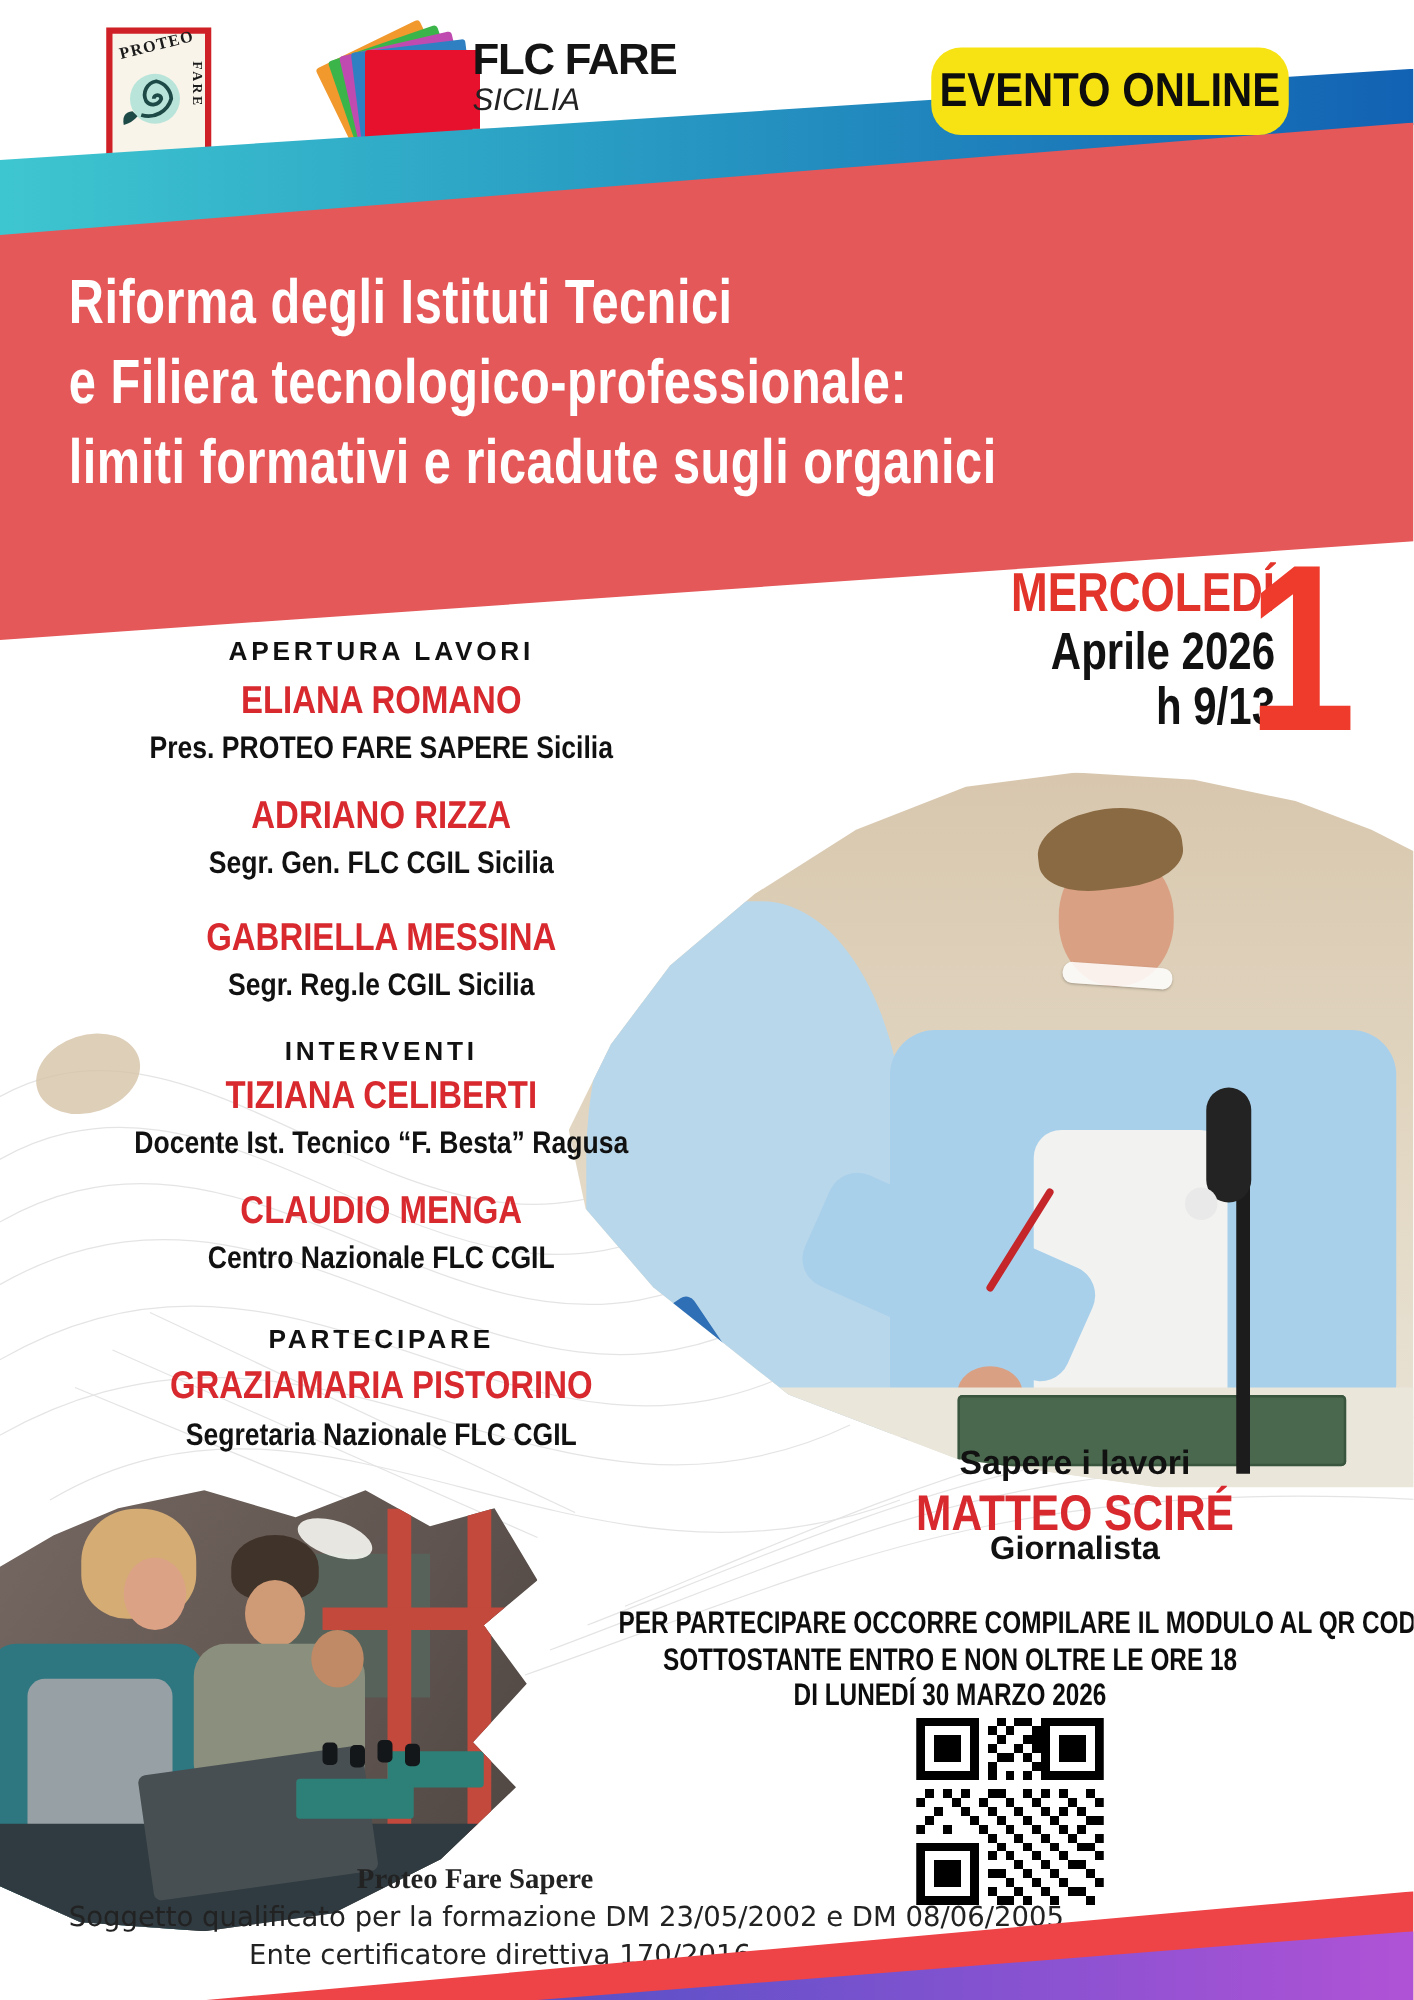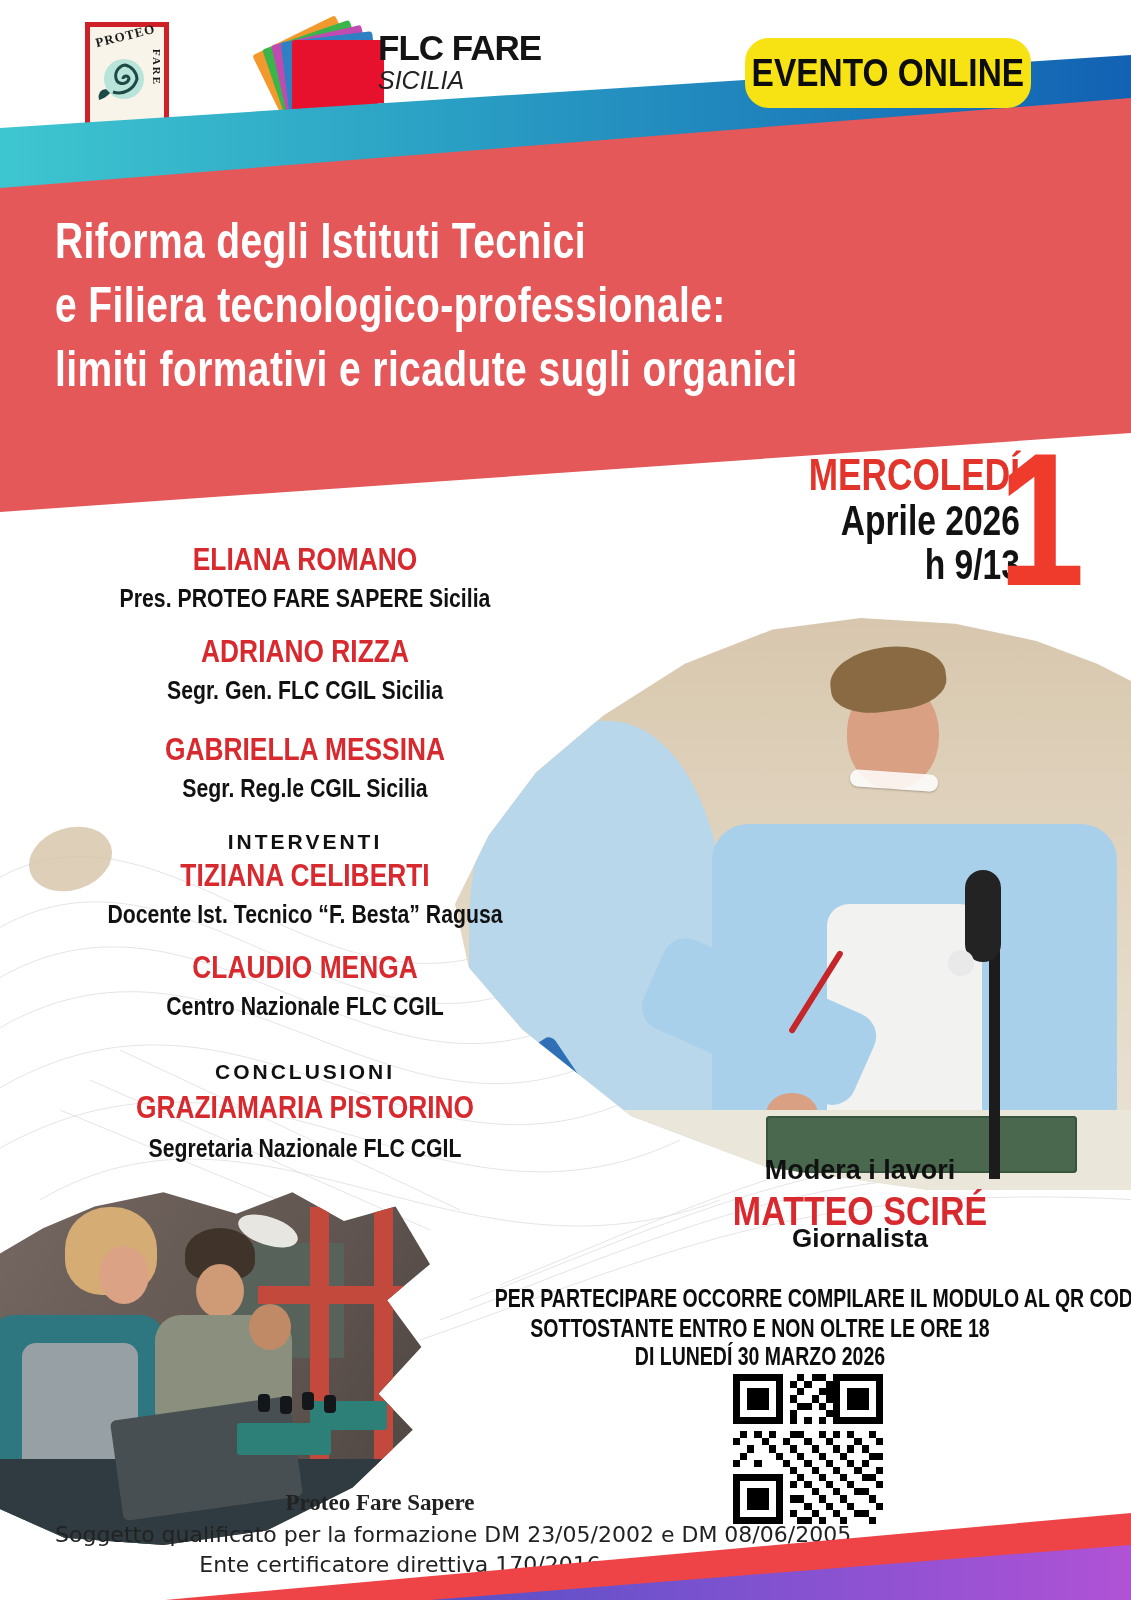--- a/index.html
+++ b/index.html
@@ -161,32 +161,33 @@
   <div class="title-line" style="top:212px;">Riforma degli Istituti Tecnici</div>
   <div class="title-line" style="top:276px;">e Filiera tecnologico-professionale:</div>
   <div class="title-line" style="top:340px;">limiti formativi e ricadute sugli organici</div>
 
   <div class="date-line weekday" style="top:450px;">MERCOLEDÍ</div>
   <div class="date-line date-black" style="top:497px;">Aprile 2026</div>
   <div class="date-line date-black" style="top:541px;">h 9/13</div>
   <div class="day-number">1</div>
 
   <div class="program">
+    <div class="pline sect" style="top:10px;">APERTURA LAVORI</div>
     <div class="pline name" style="top:42px;">ELIANA ROMANO</div>
     <div class="pline role" style="top:84px;">Pres. PROTEO FARE SAPERE Sicilia</div>
     <div class="pline name" style="top:134px;">ADRIANO RIZZA</div>
     <div class="pline role" style="top:176px;">Segr. Gen. FLC CGIL Sicilia</div>
     <div class="pline name" style="top:232px;">GABRIELLA MESSINA</div>
     <div class="pline role" style="top:274px;">Segr. Reg.le  CGIL Sicilia</div>
     <div class="pline sect" style="top:330px;">INTERVENTI</div>
     <div class="pline name" style="top:358px;">TIZIANA CELIBERTI</div>
     <div class="pline role" style="top:400px;">Docente Ist. Tecnico “F. Besta” Ragusa</div>
     <div class="pline name" style="top:450px;">CLAUDIO MENGA</div>
     <div class="pline role" style="top:492px;">Centro Nazionale FLC CGIL</div>
-    <div class="pline sect" style="top:560px;">CONCLUSIONI</div>
+    <div class="pline sect" style="top:560px;">PARTECIPARE</div>
     <div class="pline name" style="top:590px;">GRAZIAMARIA PISTORINO</div>
     <div class="pline role" style="top:634px;">Segretaria Nazionale FLC CGIL</div>
   </div>
 
   <div class="photo-right">
     <div class="ps" style="left:2%;top:18%;width:38%;height:80%;background:#b9d7ea;border-radius:45% 45% 20% 20%;"></div>
     <div class="ps" style="left:38%;top:36%;width:60%;height:56%;background:#a9d0eb;border-radius:36px;"></div>
     <div class="ps" style="left:55%;top:50%;width:23%;height:42%;background:#f2f2f0;border-radius:22px;"></div>
     <div class="ps" style="left:58%;top:11%;width:92px;height:108px;background:#d9a083;border-radius:48%;"></div>
     <div class="ps" style="left:55.5%;top:5%;width:116px;height:64px;background:#8a6a42;border-radius:50% 50% 40% 40%;transform:rotate(-7deg);"></div>
@@ -198,21 +199,21 @@
     <div class="ps" style="left:46%;top:87%;width:46%;height:10%;background:#49684d;border-radius:4px;box-shadow:inset 0 0 0 2px #3a553e;"></div>
     <div class="ps" style="left:5%;top:76%;width:15%;height:19%;background:#2e6fb5;border-radius:8px;transform:rotate(-34deg);"></div>
     <div class="ps" style="left:15%;top:89%;width:11%;height:9%;background:#eec51c;border-radius:4px;transform:rotate(-12deg);"></div>
     <div class="ps" style="left:13%;top:94%;width:27%;height:11%;background:#fbfbfb;border:2px solid #e0ded8;border-radius:5px;transform:rotate(-4deg);"></div>
     <div class="ps" style="left:79%;top:52%;width:11px;height:46%;background:#1c1c1c;"></div>
     <div class="ps" style="left:75.5%;top:44%;width:36px;height:92px;background:#232323;border-radius:18px;"></div>
     <div class="ps" style="left:73%;top:58%;width:26px;height:26px;background:#e9e9e9;border-radius:50%;"></div>
   </div>
 
   <div class="moderator">
-    <div class="mline mod-label" style="top:0;">Modera i lavori</div>
+    <div class="mline mod-label" style="top:0;">Sapere i lavori</div>
     <div class="mline mod-name" style="top:34px;">MATTEO SCIRÉ</div>
     <div class="mline mod-role" style="top:68px;">Giornalista</div>
   </div>
 
   <div class="participation">
     <div class="partline" style="top:0;">PER PARTECIPARE OCCORRE COMPILARE IL MODULO AL QR CODE</div>
     <div class="partline" style="top:30px;">SOTTOSTANTE ENTRO E NON OLTRE LE ORE 18</div>
     <div class="partline" style="top:58px;">DI LUNEDÍ 30 MARZO 2026</div>
   </div>
 

